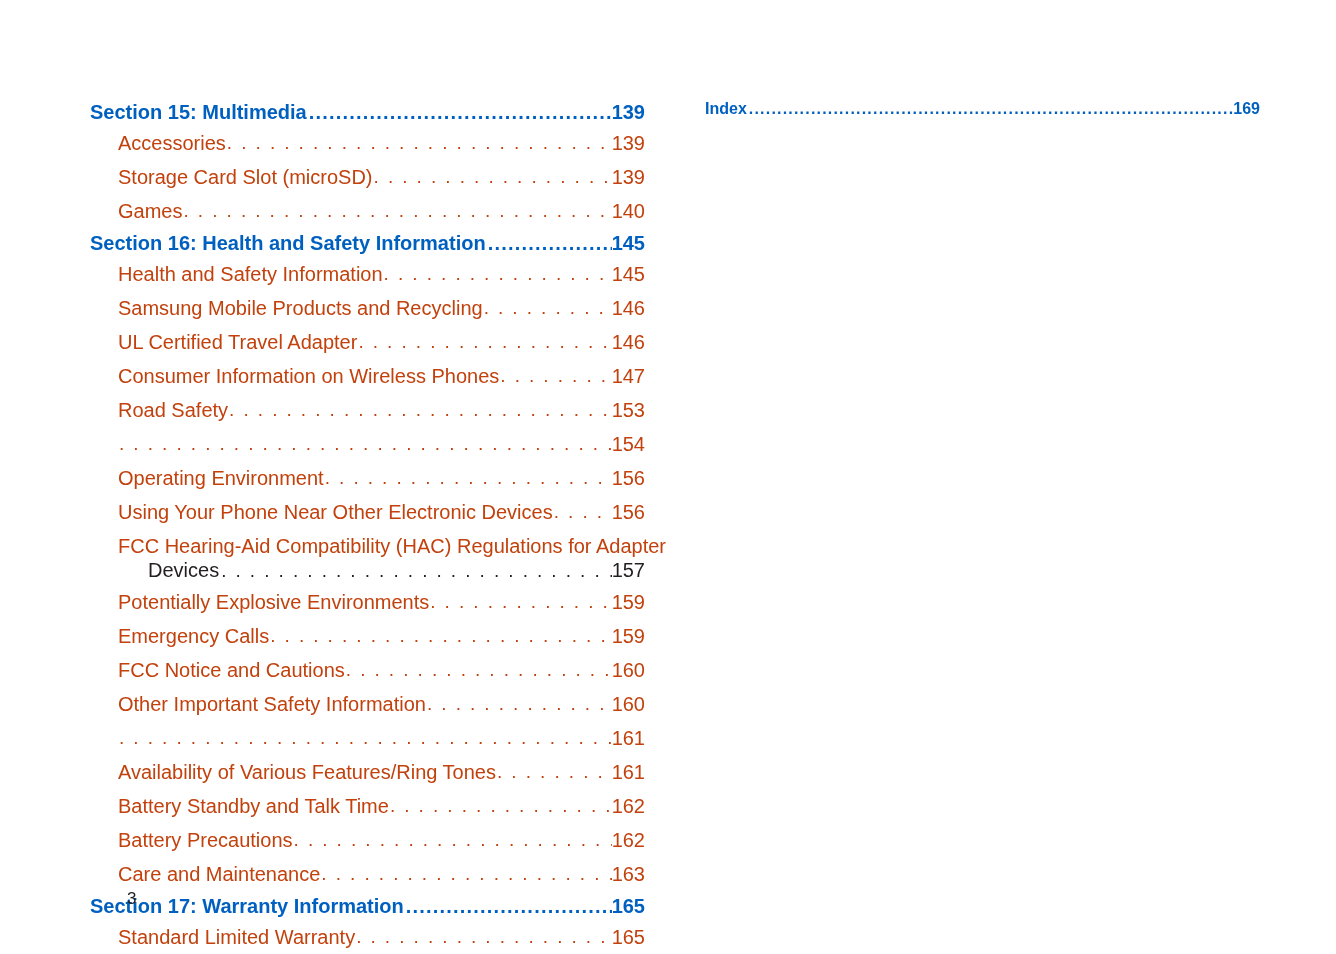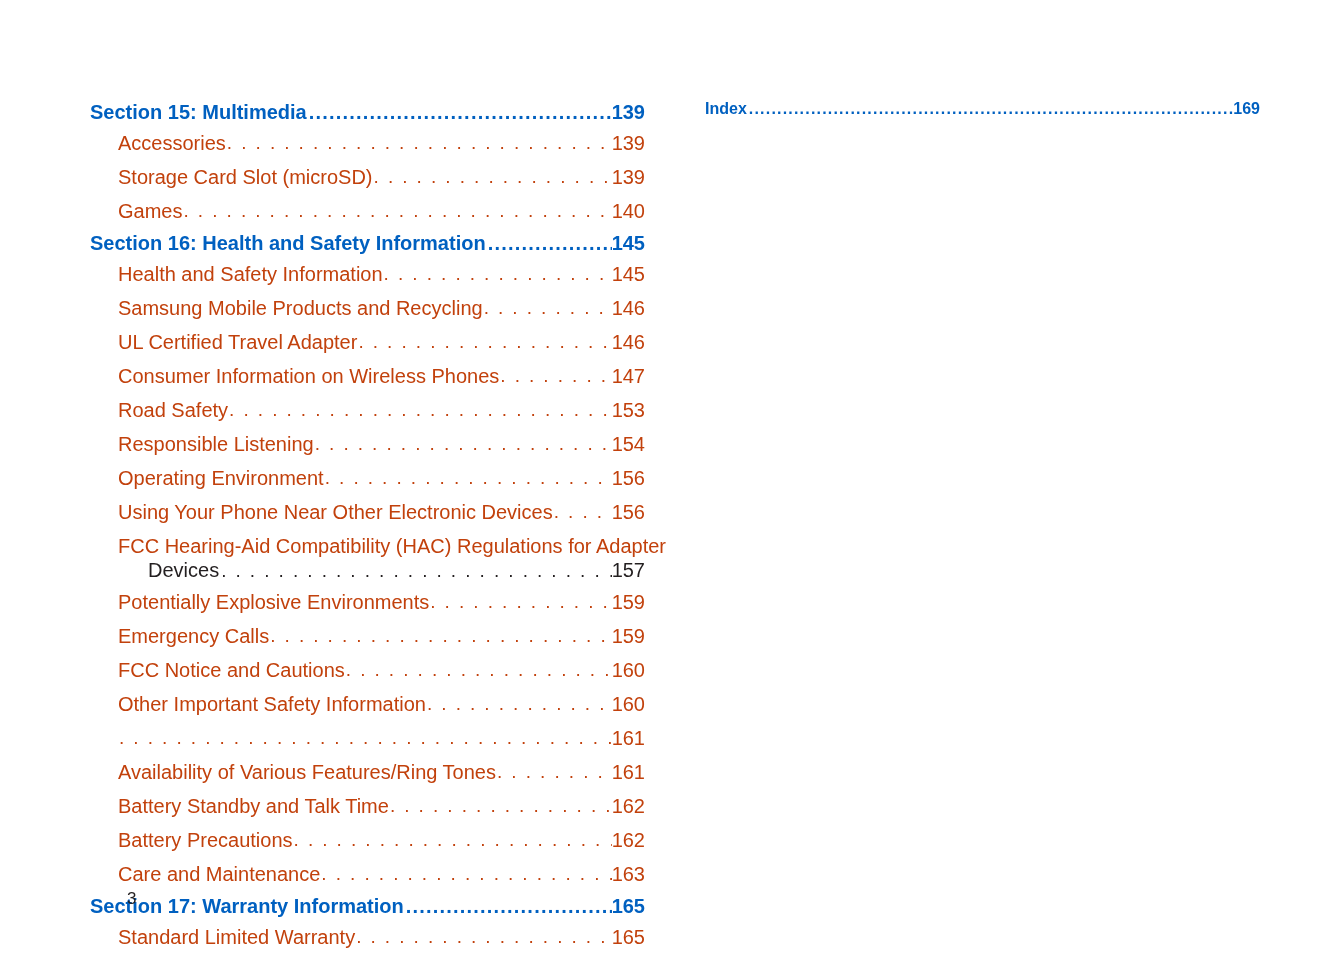--- a/index.html
+++ b/index.html
@@ -205,21 +205,20 @@
       <span class="page-num">147</span>
     </div>
 
     <div class="toc-entry">
       <span class="entry-title">Road Safety </span>
       <span class="dots">. . . . . . . . . . . . . . . . . . . . . . . . . . . . . . . . . . . . . . . . . . . . . . . . . . . . . . . . . . . . . . . . . . . . . . . . . . . . . . . . . . . . .</span>
       <span class="page-num">153</span>
     </div>
 
     <div class="toc-entry">
-      <span class="entry-title">Responsible Listening</span>
       <span class="dots">. . . . . . . . . . . . . . . . . . . . . . . . . . . . . . . . . . . . . . . . . . . . . . . . . . . . . . . . . . . . . . . . . . . . . . . . . . . . . . . . . . . . .</span>
       <span class="page-num">154</span>
     </div>
 
     <div class="toc-entry">
       <span class="entry-title">Operating Environment </span>
       <span class="dots">. . . . . . . . . . . . . . . . . . . . . . . . . . . . . . . . . . . . . . . . . . . . . . . . . . . . . . . . . . . . . . . . . . . . . . . . . . . . . . . . . . . . .</span>
       <span class="page-num">156</span>
     </div>
 

